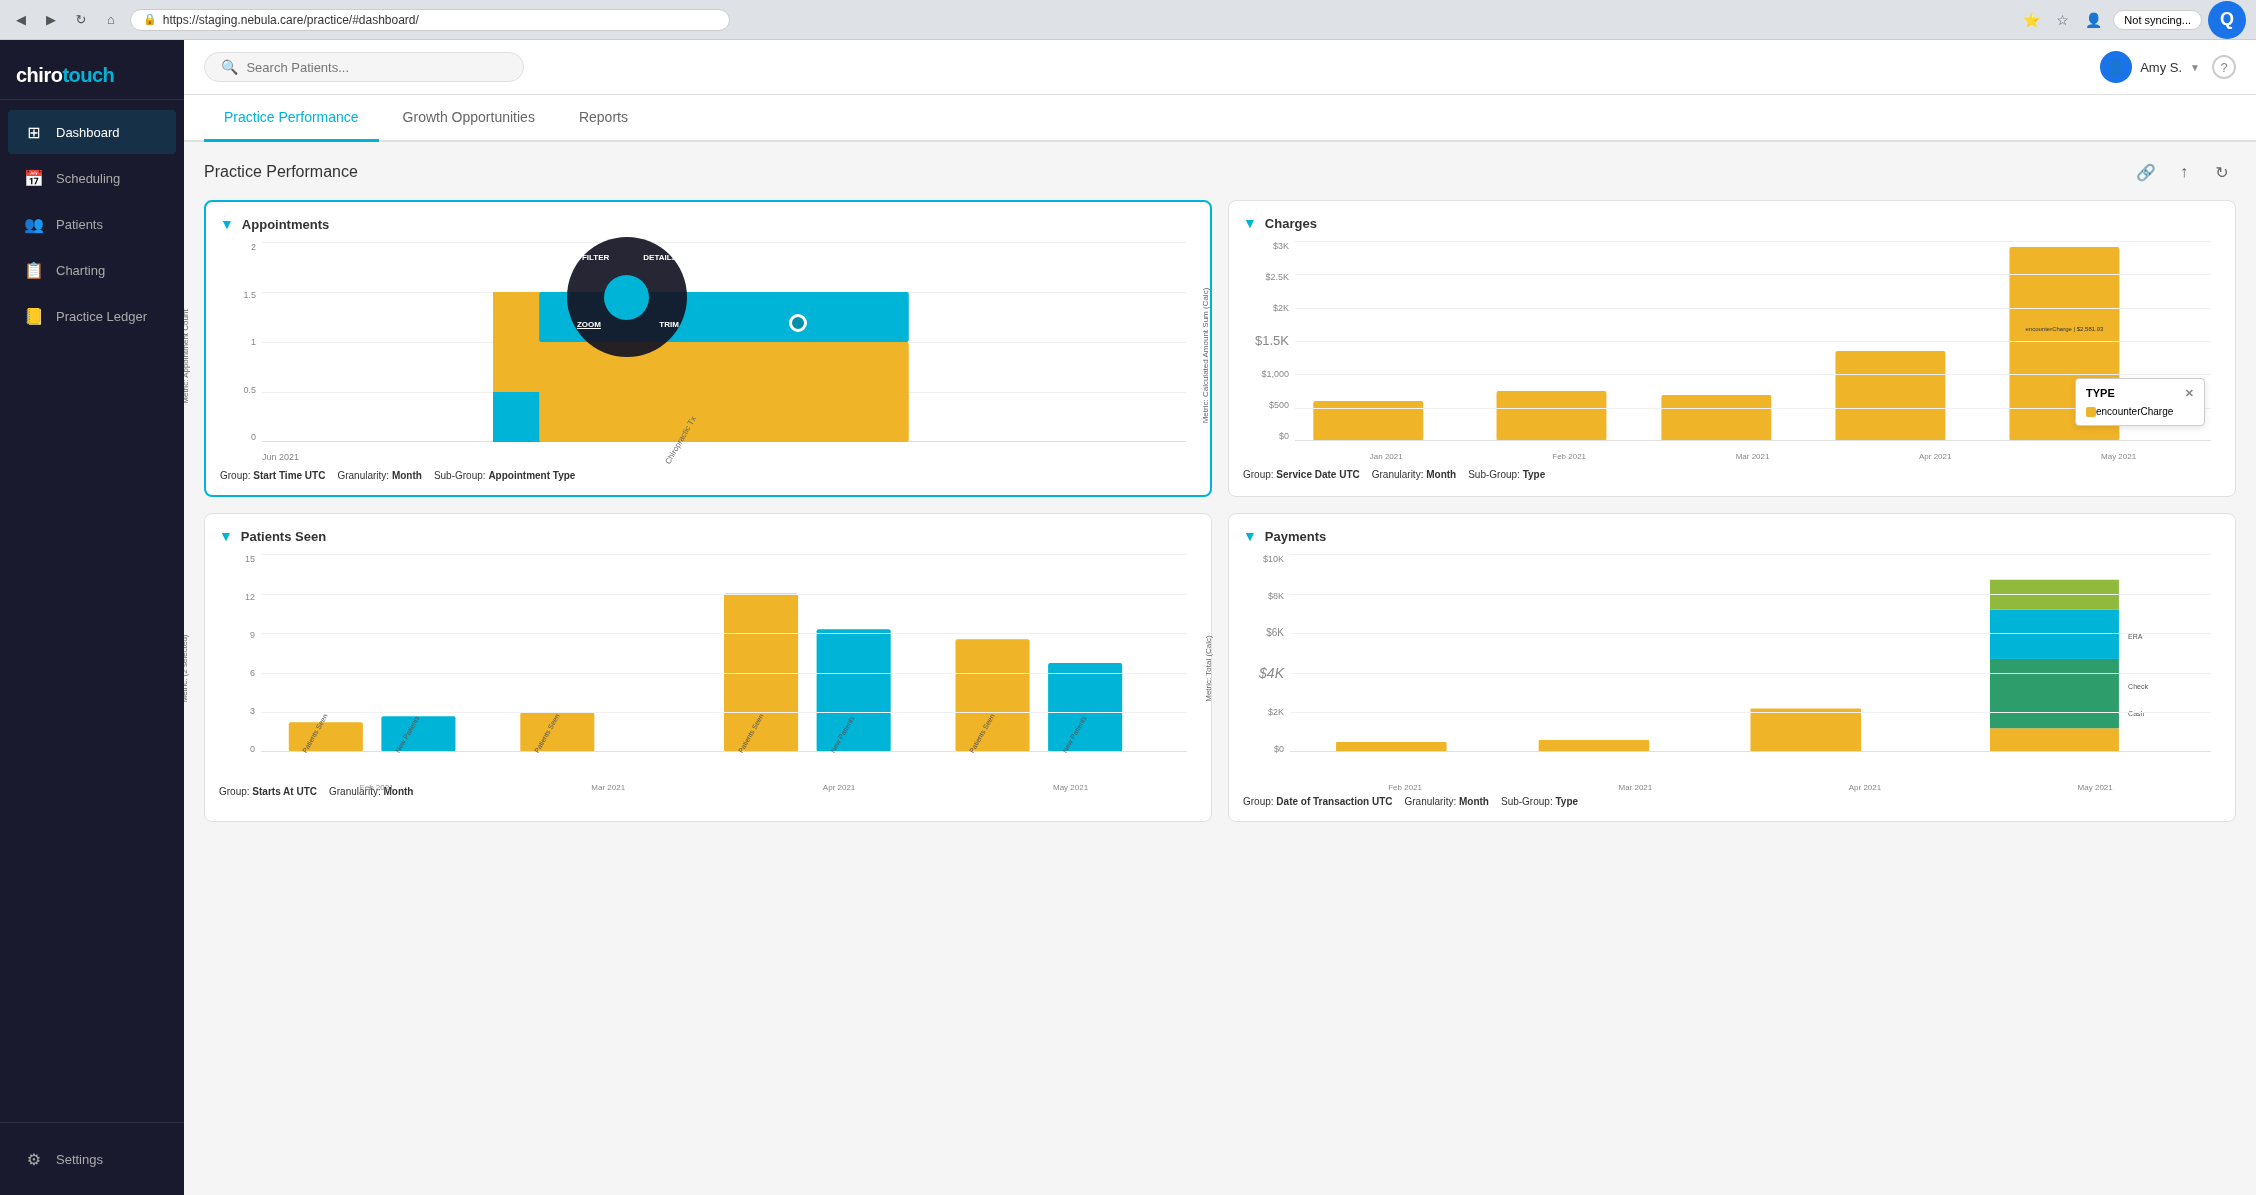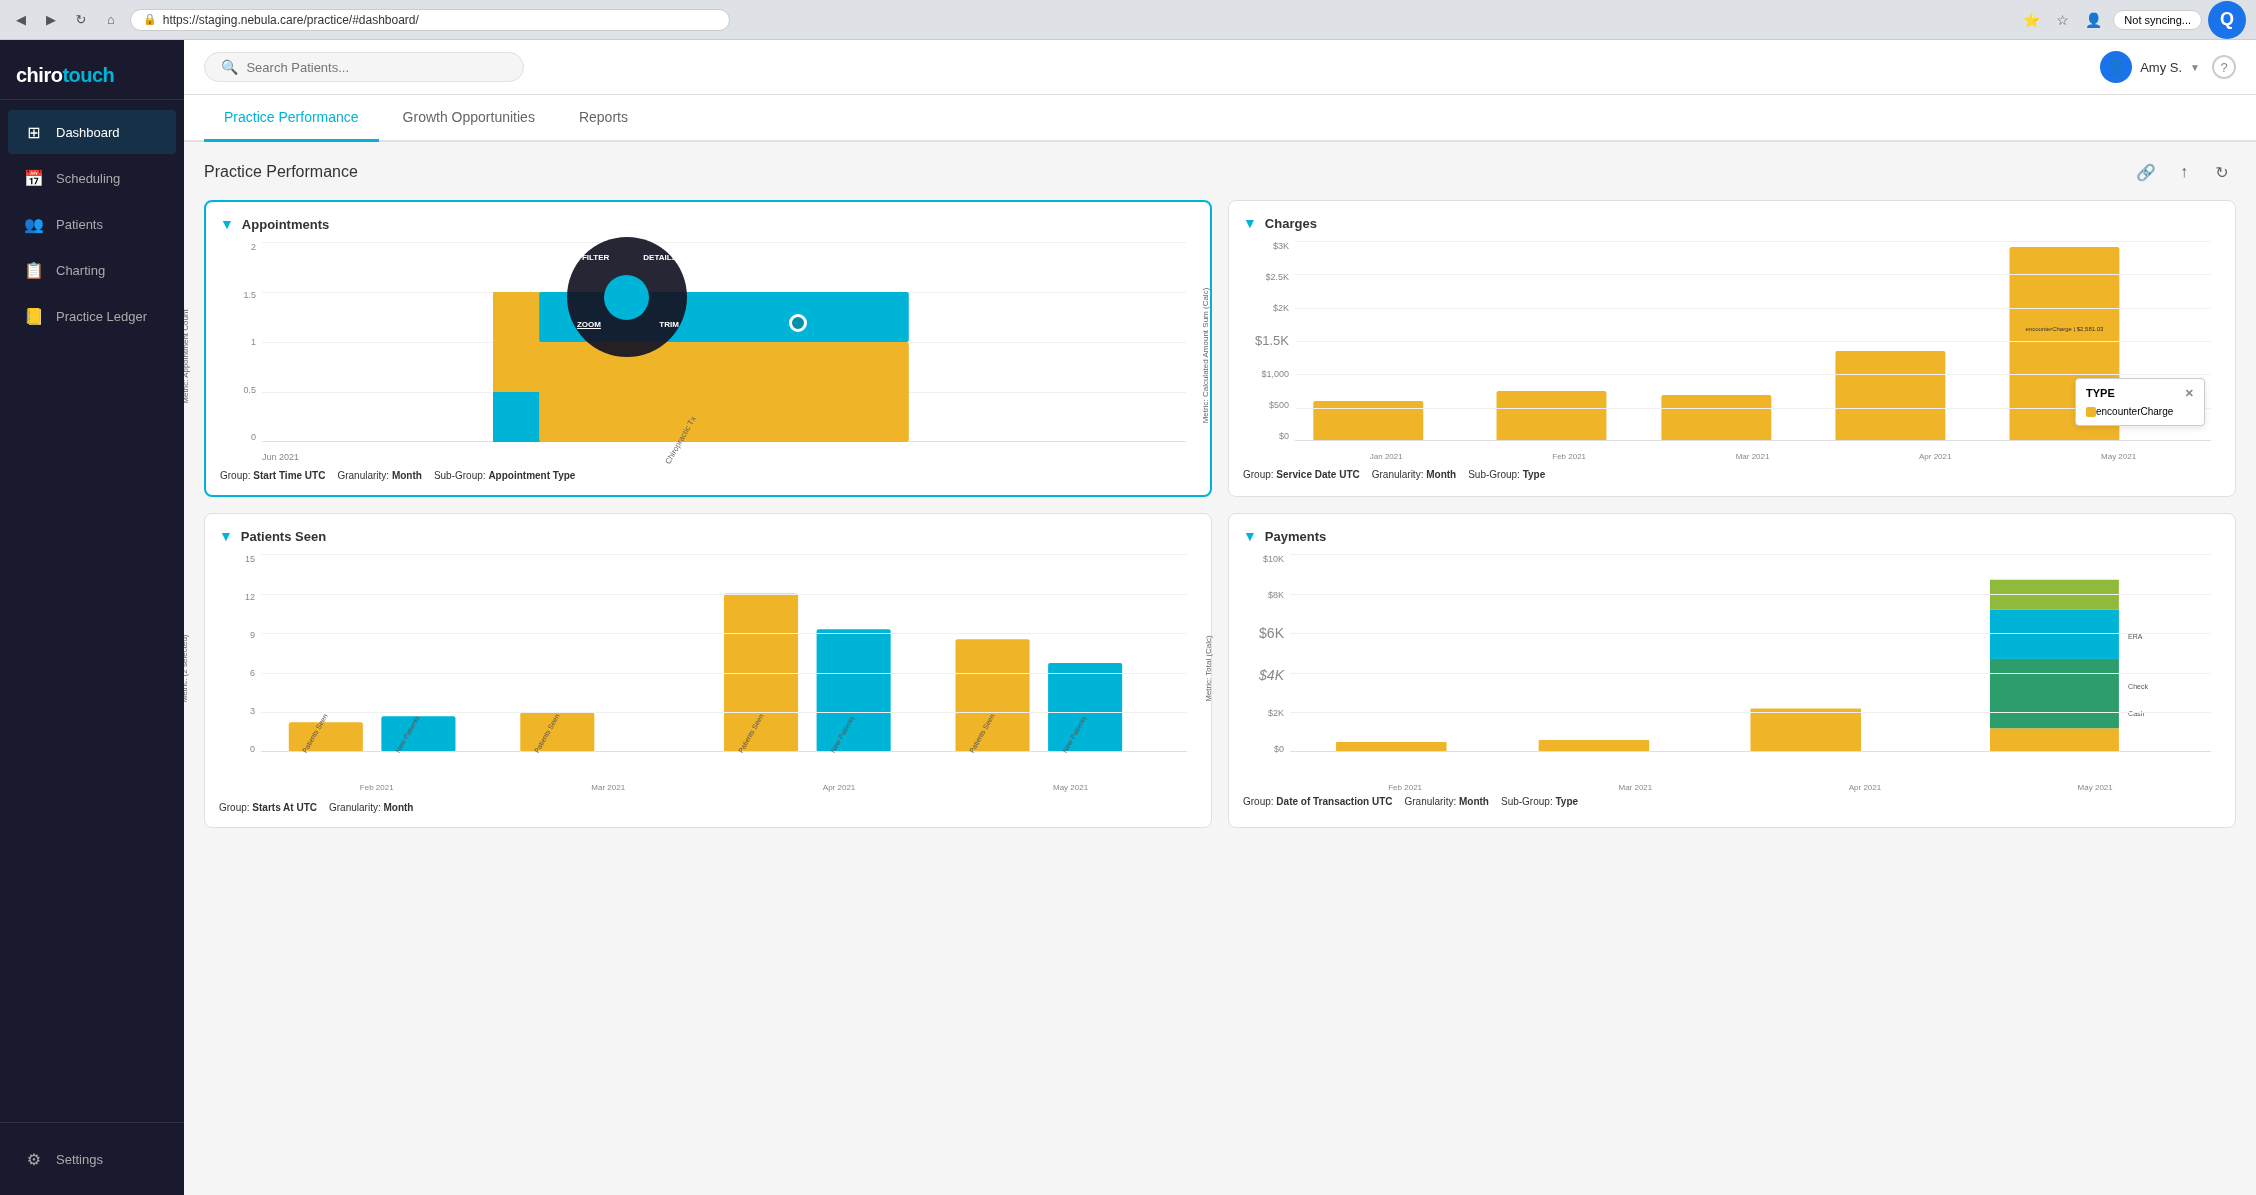--- a/index.html
+++ b/index.html
@@ -553,37 +553,37 @@
                 <div style="position:absolute;bottom:-2px;left:87%;font-size:7px;color:#555;transform:rotate(-60deg);transform-origin:bottom left;white-space:nowrap;">New Patients</div>
               </div>
 
               <div style="position:absolute; bottom:-18px; left:42px; right:10px; display:flex; justify-content:space-around; font-size:8px; color:#888;">
                 <span>Feb 2021</span>
                 <span>Mar 2021</span>
                 <span>Apr 2021</span>
                 <span>May 2021</span>
               </div>
             </div>
-            <div class="chart-footer" style="margin-top:28px;">
+            <div class="chart-footer" style="margin-top:12px;">
               <span>Group: <span style="font-weight:600;color:#333;">Starts At UTC</span></span>
               <span>Granularity: <span style="font-weight:600;color:#333;">Month</span></span>
             </div>
           </div>
 
           <div class="chart-card">
             <div class="chart-header">
               <span class="filter-icon">▼</span>
               <span class="chart-title">Payments</span>
             </div>
             <div style="position:relative; height:220px;">
 
               <div style="position:absolute; left:0; top:0; bottom:20px; width:45px; display:flex; flex-direction:column; justify-content:space-between; align-items:flex-end; padding-right:4px;">
                 <span style="font-size:9px;color:#888;">$10K</span>
                 <span style="font-size:9px;color:#888;">$8K</span>
-                <span style="font-size:14px;color:#888;">$6K</span>
+                <span style="font-size:10px;color:#888;">$6K</span>
                 <span style="font-size:14px;color:#888;font-style:italic;">$4K</span>
                 <span style="font-size:9px;color:#888;">$2K</span>
                 <span style="font-size:9px;color:#888;">$0</span>
               </div>
 
               <div style="position:absolute; left:-35px; top:50%; font-size:8px; color:#666; white-space:nowrap; transform:rotate(-90deg) translateX(-50%); transform-origin:left center;">Metric: Total (Calc)</div>
 
               <div style="position:absolute; left:47px; right:10px; top:0; bottom:22px;">
                 
                 <div style="position:absolute;top:0;left:0;right:0;height:1px;background:#f0f0f0;"></div>

